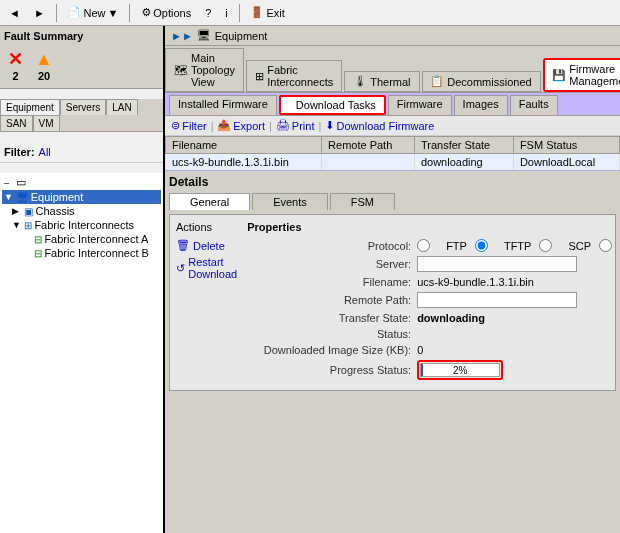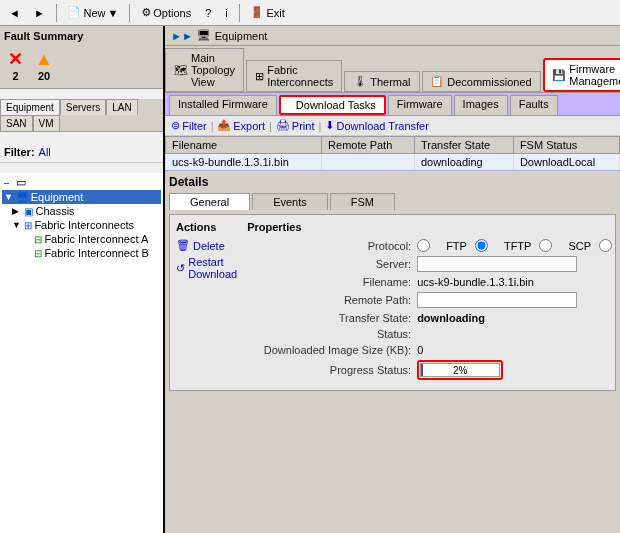--- a/index.html
+++ b/index.html
@@ -76,21 +76,21 @@
     
     .details-panel { flex: 1; background: #d4d0c8; padding: 4px; overflow-y: auto; }
     .details-title { font-weight: bold; font-size: 12px; margin-bottom: 4px; }
     .details-tabs { display: flex; gap: 2px; margin-bottom: 4px; }
     .details-tab { padding: 2px 20px; border: 1px solid #999; background: #d0cdc5; cursor: pointer; font-size: 11px; border-bottom: none; }
     .details-tab.active { background: white; }
 
     
     .details-content { background: #e8e8e8; border: 1px solid #999; padding: 6px; display: flex; gap: 10px; }
     .actions-col { width: 120px; }
-    .actions-title { font-weight: bold; margin-bottom: 6px; }
+    .actions-title { font-weight: normal; margin-bottom: 6px; }
     .action-item { display: flex; align-items: center; gap: 3px; cursor: pointer; color: #0000cc; margin-bottom: 4px; }
     .props-col { flex: 1; }
     .props-title { font-weight: bold; margin-bottom: 6px; }
     .prop-row { display: flex; align-items: center; margin-bottom: 4px; }
     .prop-label { width: 170px; text-align: right; padding-right: 6px; color: #333; }
     .prop-value { flex: 1; }
     .prop-input { border: 1px solid #999; background: white; padding: 1px 3px; width: 160px; font-size: 11px; }
     .prop-value-bold { font-weight: bold; }
     
     
@@ -256,21 +256,21 @@
         <span>Export</span>
       </span>
       <span class="action-sep">|</span>
       <span class="action-btn">
         <span>🖨</span>
         <span>Print</span>
       </span>
       <span class="action-sep">|</span>
       <span class="action-btn">
         <span>⬇</span>
-        <span>Download Transfer</span>
+        <span>Download Firmware</span>
       </span>
     </div>
 
     <div class="table-container">
       <table>
         <thead>
           <tr>
             <th>Filename</th>
             <th>Remote Path</th>
             <th>Transfer State</th>

